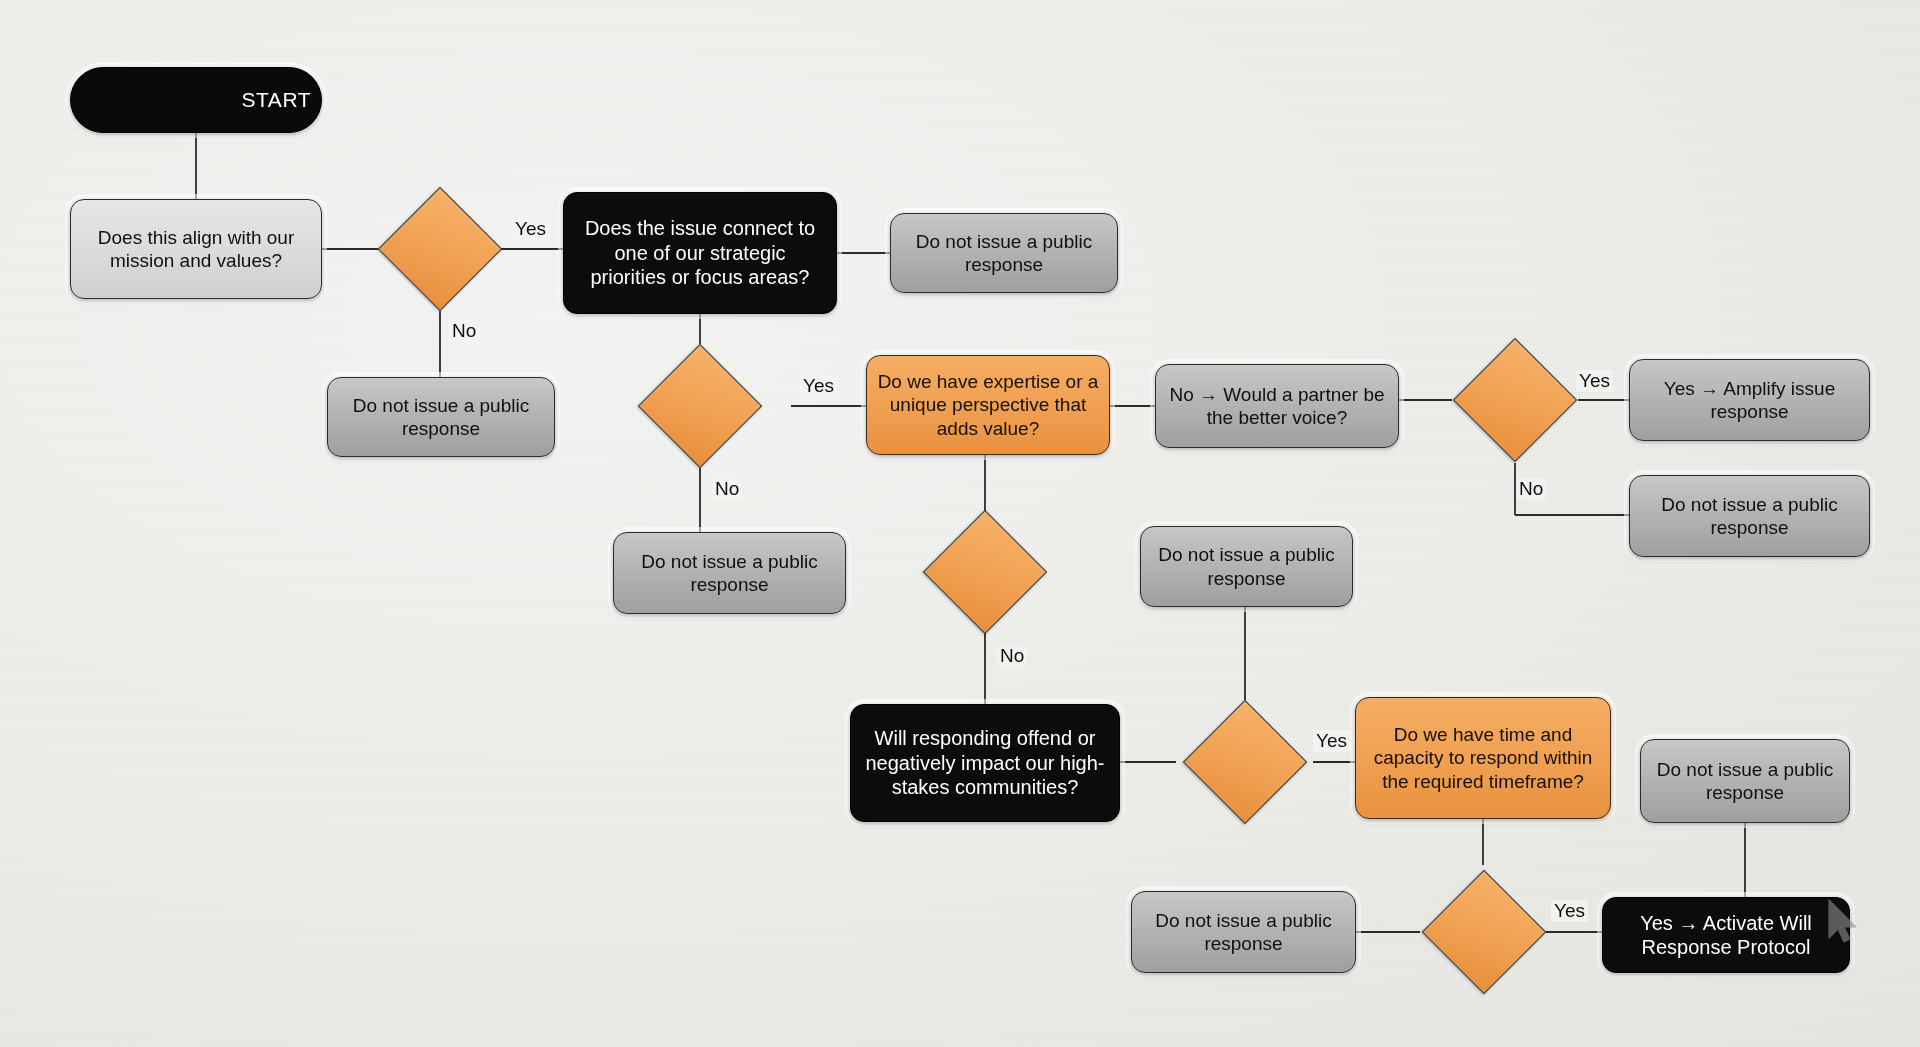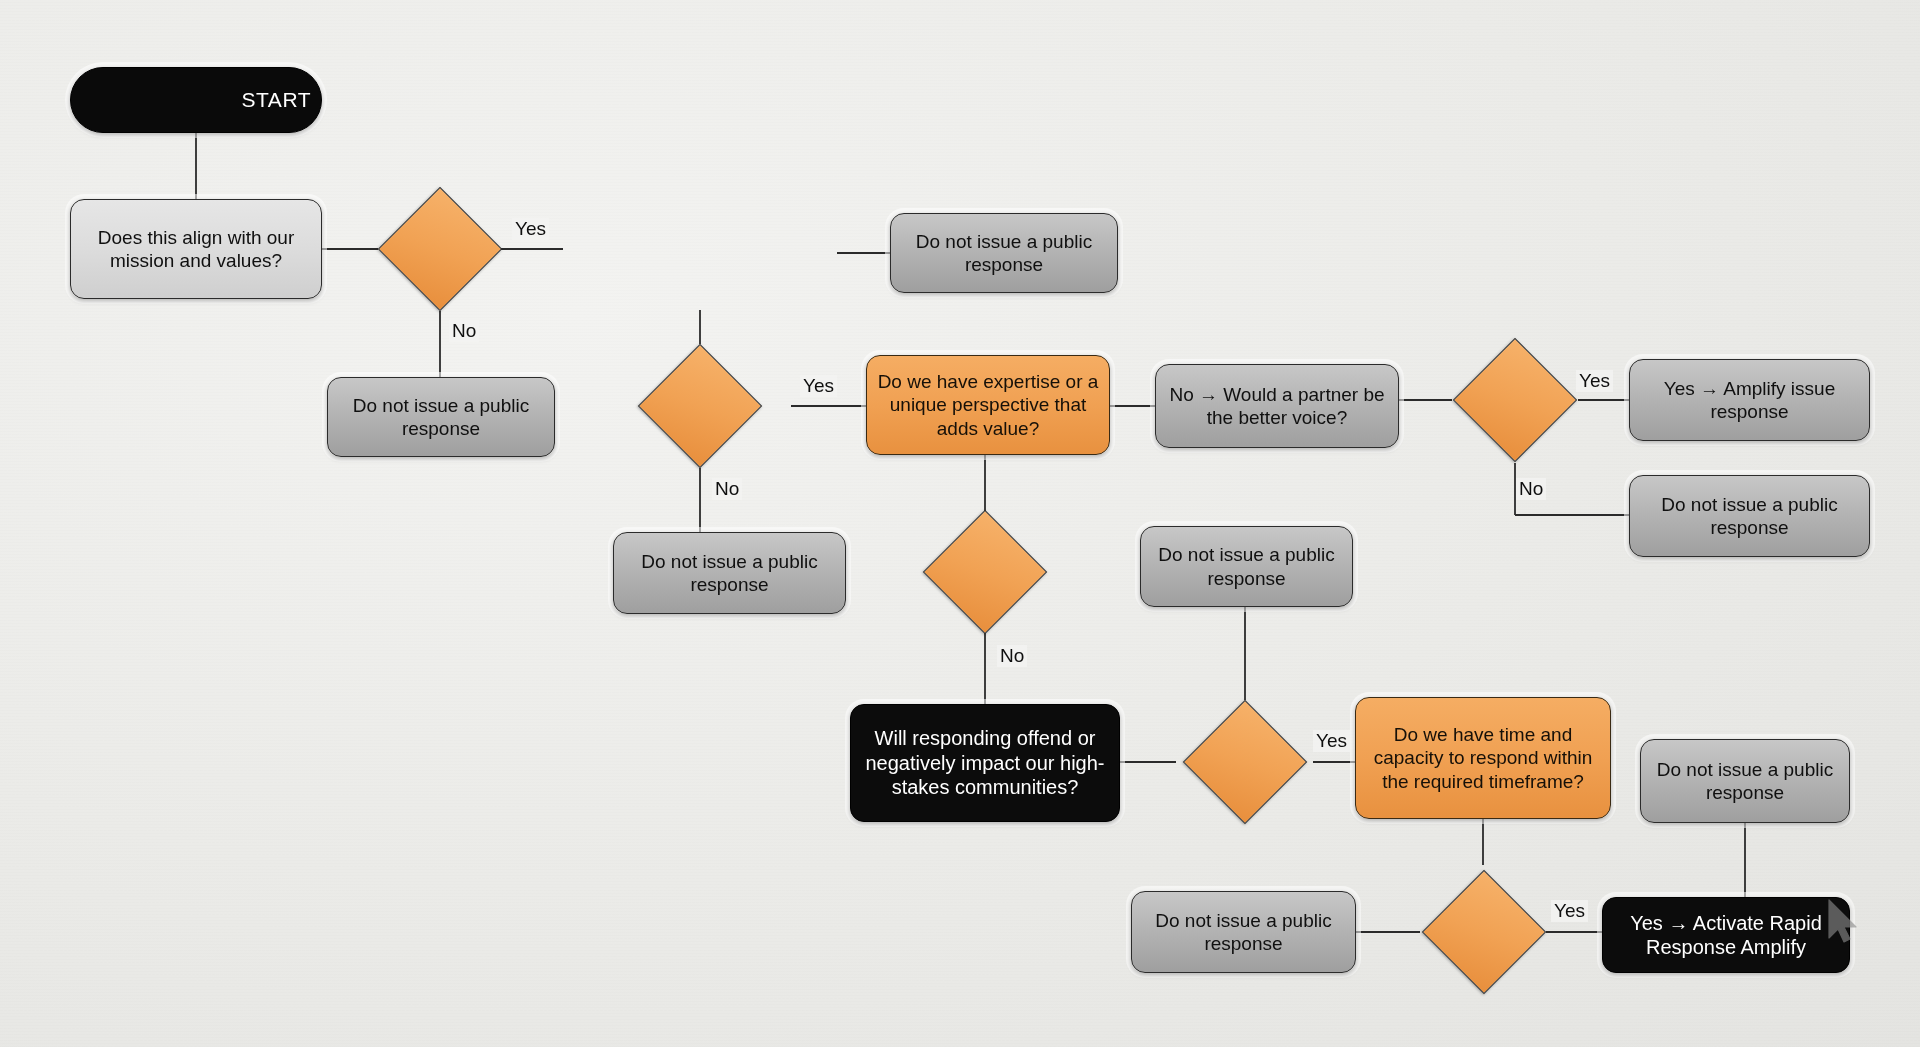--- a/index.html
+++ b/index.html
@@ -172,20 +172,23 @@
   </div>
 
   <div class="diamond" style="left:396px; top:205px; width:88px; height:88px;">
     <i></i>
   </div>
 
   <div class="node n-gray" style="left:327px; top:377px; width:228px; height:80px;">
     <span>Do not issue a public response</span>
   </div>
 
+  <div class="node n-black" style="left:563px; top:192px; width:274px; height:122px;">
+    <span>Does the issue connect to one of our strategic priorities or focus areas?</span>
+  </div>
 
   <div class="node n-gray" style="left:890px; top:213px; width:228px; height:80px;">
     <span>Do not issue a public response</span>
   </div>
 
   <div class="diamond" style="left:656px; top:362px; width:88px; height:88px;">
     <i></i>
   </div>
 
   <div class="node n-gray" style="left:613px; top:532px; width:233px; height:82px;">
@@ -238,21 +241,21 @@
 
   <div class="diamond" style="left:1440px; top:888px; width:88px; height:88px;">
     <i></i>
   </div>
 
   <div class="node n-gray" style="left:1131px; top:891px; width:225px; height:82px;">
     <span>Do not issue a public response</span>
   </div>
 
   <div class="node n-black" style="left:1602px; top:897px; width:248px; height:76px;">
-    <span>Yes → Activate Rapid Response Amplify</span>
+    <span>Yes → Activate Will Response Protocol</span>
   </div>
 
   <div class="edge-label" style="left:512px; top:218px;">Yes</div>
   <div class="edge-label" style="left:449px; top:320px;">No</div>
   <div class="edge-label" style="left:800px; top:375px;">Yes</div>
   <div class="edge-label" style="left:712px; top:478px;">No</div>
   <div class="edge-label" style="left:1576px; top:370px;">Yes</div>
   <div class="edge-label" style="left:1516px; top:478px;">No</div>
   <div class="edge-label" style="left:997px; top:645px;">No</div>
   <div class="edge-label" style="left:1313px; top:730px;">Yes</div>

